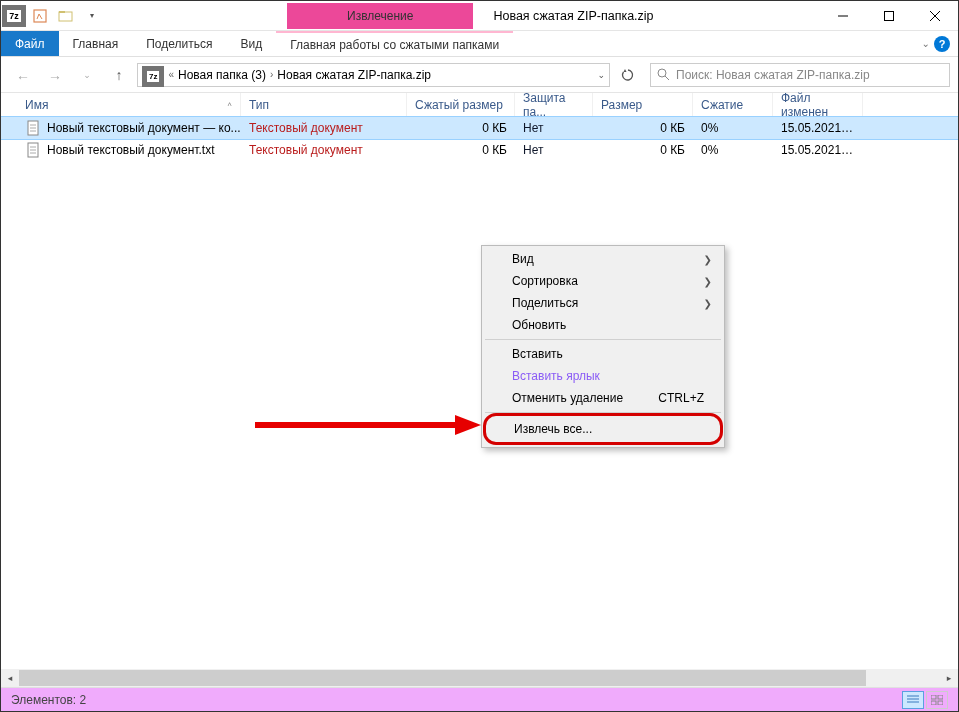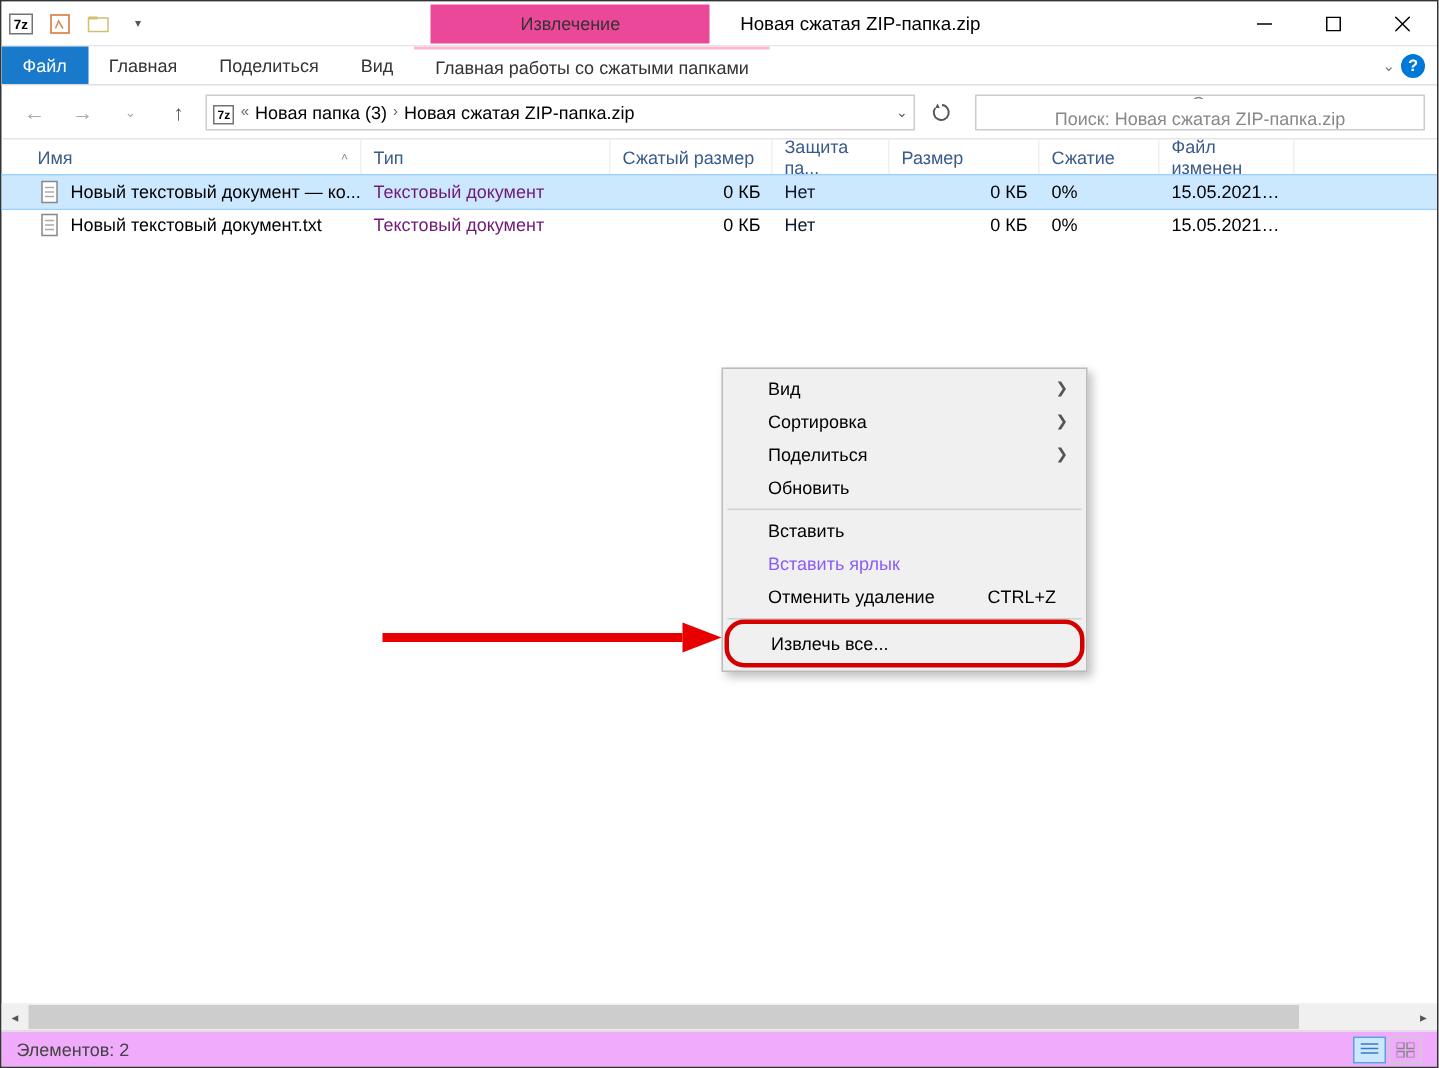--- a/index.html
+++ b/index.html
@@ -2,21 +2,21 @@
 <html><head>
 <meta charset="utf-8">
 <style>
 * { box-sizing: border-box; margin: 0; padding: 0; font-family: "Segoe UI", Tahoma, sans-serif; }
 body { background: #fff; width: 959px; height: 712px; position: relative; border: 1px solid #333; overflow: hidden; }
 
 
 .titlebar { height: 30px; display: flex; align-items: center; background: #fff; border-bottom: 1px solid #e5e5e5; }
 .qat { display: flex; align-items: center; padding: 0 2px; gap: 4px; }
 .qat-icon { width: 22px; height: 22px; display: flex; align-items: center; justify-content: center; font-size: 12px; }
-.qat-7z { border: 1px solid #737373; font-weight: bold; font-size: 9px; padding: 1px 2px; background: #fff; }
+.qat-7z { border: 5px solid #737373; font-weight: bold; font-size: 9px; padding: 1px 2px; background: #fff; }
 .ribbon-ctx { flex: 0 0 auto; margin-left: 2px; }
 .ctx-tab { background: #ec4899; color: #333; font-size: 12px; padding: 6px 60px; }
 .title-text { flex: 1; text-align: left; padding-left: 20px; font-size: 12.5px; color: #000; }
 .win-btns { display: flex; }
 .win-btn { width: 46px; height: 30px; display: flex; align-items: center; justify-content: center; font-size: 11px; color: #000; }
 
 
 .ribbon { height: 26px; display: flex; align-items: stretch; background: #fff; border-bottom: 1px solid #e0e0e0; }
 .rtab { padding: 0 14px; font-size: 12px; display: flex; align-items: center; color: #333; }
 .rtab.file { background: #1979ca; color: #fff; }
@@ -26,41 +26,41 @@
 .help { width: 16px; height: 16px; border-radius: 50%; background: #0078d7; color: #fff; font-size: 11px; display: flex; align-items: center; justify-content: center; font-weight: bold; }
 
 
 .navbar { height: 36px; display: flex; align-items: center; padding: 0 8px; gap: 4px; border-bottom: 1px solid #e5e5e5; }
 .nav-arrow { width: 28px; height: 24px; display: flex; align-items: center; justify-content: center; color: #aaa; font-size: 14px; }
 .nav-arrow.active { color: #555; }
 .addr { flex: 1; height: 24px; border: 1px solid #ccc; display: flex; align-items: center; padding: 0 4px; font-size: 12px; gap: 4px; }
 .addr .crumb { display: flex; align-items: center; gap: 2px; }
 .addr .sep { color: #666; font-size: 10px; }
 .refresh { width: 28px; height: 24px; display: flex; align-items: center; justify-content: center; color: #555; }
-.search { width: 300px; height: 24px; border: 1px solid #ccc; display: flex; align-items: center; padding: 0 6px; font-size: 12px; color: #888; gap: 6px; margin-left: 4px; flex-direction: column; }
+.search { width: 300px; height: 24px; border: 1px solid #ccc; display: flex; align-items: center; padding: 0 6px; font-size: 12px; color: #888; gap: 6px; margin-left: 4px; }
 
 
 .columns { height: 24px; display: flex; align-items: center; border-bottom: 1px solid #e8e8e8; font-size: 12px; color: #3a5a8a; padding-left: 16px; }
 .col { padding: 0 8px; border-right: 1px solid #f0f0f0; height: 100%; display: flex; align-items: center; }
 .col.name { width: 224px; }
 .col.name .sort { margin-left: auto; font-size: 8px; color: #888; }
 .col.type { width: 166px; }
 .col.csize { width: 108px; justify-content: flex-start; }
 .col.prot { width: 78px; }
 .col.size { width: 100px; justify-content: flex-start; }
 .col.comp { width: 80px; }
 .col.date { width: 90px; }
 
 
 .files { }
 .row { height: 22px; display: flex; align-items: center; font-size: 12px; color: #000; padding-left: 16px; }
 .row.sel { background: #cce8ff; outline: 1px solid #99d1ff; }
 .cell { padding: 0 8px; overflow: hidden; white-space: nowrap; text-overflow: ellipsis; }
 .cell.name { width: 224px; display: flex; align-items: center; gap: 6px; }
-.cell.type { width: 166px; color: #701a75; }
+.cell.type { width: 166px; color: #b91c1c; }
 .cell.csize { width: 108px; text-align: right; }
 .cell.prot { width: 78px; color: #0f172a; }
 .cell.size { width: 100px; text-align: right; }
 .cell.comp { width: 80px; }
 .cell.date { width: 90px; }
 .file-icon { width: 16px; height: 16px; flex-shrink: 0; }
 
 
 .ctxmenu { position: absolute; left: 480px; top: 244px; width: 244px; background: #f0f0f0; border: 1px solid #bbb; box-shadow: 3px 3px 6px rgba(0,0,0,0.25); font-size: 12px; padding: 2px; }
 .mitem { height: 22px; display: flex; align-items: center; padding: 0 28px 0 28px; position: relative; color: #000; }

